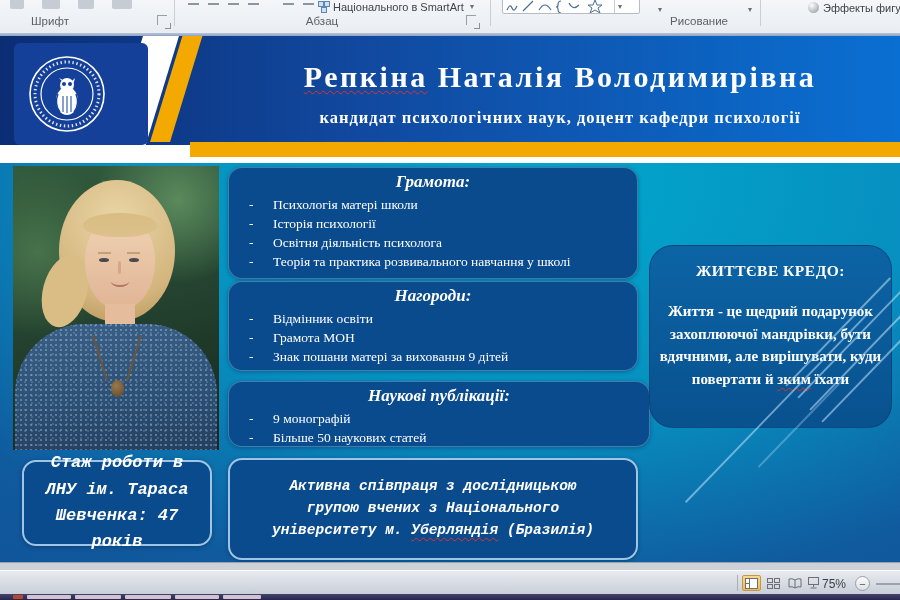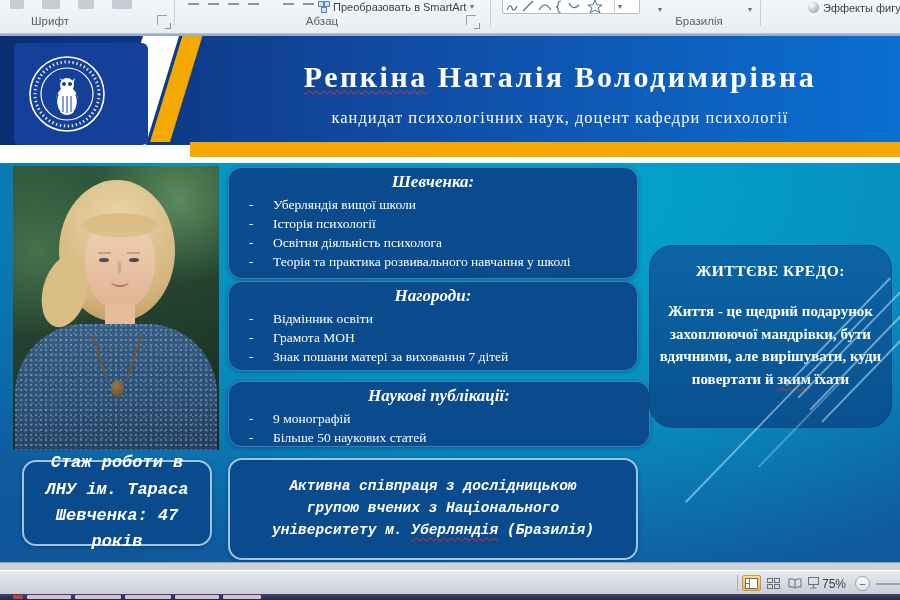--- a/index.html
+++ b/index.html
@@ -34,21 +34,21 @@
   .stripe-orange-d{left:150px;top:0;width:20px;height:106px;background:#f3a900;
      transform:skewX(-17deg);transform-origin:bottom left;}
   .band-orange{left:190px;top:106px;width:710px;height:15px;background:#f3a900;}
   .band-white{left:0;top:121px;width:900px;height:6px;background:#fff;}
   .band-white-left{left:0;top:109px;width:196px;height:18px;background:#fff;}
   .logo-panel{left:14px;top:7px;width:134px;height:102px;background:#15409a;border-radius:6px;cursor:pointer;}
 
   .slide-title{left:230px;top:60px;width:660px;text-align:center;color:#fff;cursor:pointer;
      font-family:"Liberation Serif","DejaVu Serif",serif;font-weight:bold;font-size:30px;letter-spacing:2.5px;}
   .slide-subtitle{left:230px;top:108px;width:660px;text-align:center;color:#fff;cursor:pointer;
-     font-family:"Liberation Serif","DejaVu Serif",serif;font-weight:normal;font-size:16.5px;letter-spacing:1px;}
+     font-family:"Liberation Serif","DejaVu Serif",serif;font-weight:bold;font-size:16.5px;letter-spacing:1px;}
   .squiggle{text-decoration:underline;text-decoration-style:wavy;text-decoration-color:#e23225;
      text-decoration-thickness:1px;text-underline-offset:3px;}
 
   .body-area{left:0;top:163px;width:900px;height:399px;
     background:radial-gradient(ellipse 900px 520px at 58% 6%,#01a9cd 0%,#078fc0 45%,#105a9e 78%,#115397 100%);}
 
   .serif{font-family:"Liberation Serif","DejaVu Serif",serif;color:#fff;}
   .info-box{background:#0a4b8d;border:1px solid rgba(130,185,225,.45);border-radius:14px;
      box-shadow:0 1px 4px rgba(0,20,50,.35);box-sizing:border-box;cursor:pointer;}
   .box-heading{font-weight:bold;font-style:italic;font-size:17px;text-align:center;line-height:22px;margin-top:3px;}
@@ -132,39 +132,39 @@
     <div class="abs pdash" style="left:283px;"></div>
     <div class="abs pdash" style="left:303px;"></div>
     <div class="abs grp-label" style="left:292px;width:60px;">Абзац</div>
     <div class="abs launcher" style="left:466px;top:15px;"></div>
 
     <div class="abs smartart-ic" style="left:318px;top:1px;">
       <span style="left:0;top:0;"></span>
         <span style="left:6px;top:0;"></span>
         <span style="left:3px;top:6px;"></span>
     </div>
-    <div class="abs rbtn-text" style="left:333px;top:1px;">Преобразовать в SmartArt</div>
+    <div class="abs rbtn-text" style="left:333px;top:1px;">Національного в SmartArt</div>
     <div class="abs chev" style="left:470px;top:2px;">▾</div>
 
     <div class="abs vsep" style="left:490px;"></div>
 
     <div class="abs gallery">
       <svg width="106" height="14" viewBox="0 0 106 14">
         <path d="M2,11 q3,-7 5,-2 q2,5 5,-2" fill="none" stroke="#4a7096" stroke-width="1.2"></path>
         <path d="M18,12 L28,2" fill="none" stroke="#4a7096" stroke-width="1.2"></path>
         <path d="M34,11 q6,-10 12,0" fill="none" stroke="#4a7096" stroke-width="1.2"></path>
         <path d="M56,2 q-3,0 -3,4 q0,2 -2,2 q2,0 2,2 q0,4 3,4" fill="none" stroke="#4a7096" stroke-width="1.2"></path>
         <path d="M64,4 q4,8 10,2" fill="none" stroke="#4a7096" stroke-width="1.2"></path>
         <path d="M90,1 l2,5 5,0 -4,3 2,5 -5,-3 -5,3 2,-5 -4,-3 5,0 z" fill="none" stroke="#4a7096" stroke-width="1"></path>
       </svg>
       <div style="width:1px;height:14px;background:#c8ccd4;margin:0 3px;"></div>
       <span class="chev" style="margin-bottom:2px;">▾</span>
     </div>
     <div class="abs chev" style="left:658px;top:5px;">▾</div>
-    <div class="abs grp-label" style="left:668px;width:62px;">Бразилія</div>
+    <div class="abs grp-label" style="left:668px;width:62px;">Рисование</div>
     <div class="abs chev" style="left:748px;top:5px;">▾</div>
     <div class="abs vsep" style="left:760px;"></div>
 
     <div class="abs sphere" style="left:808px;top:2px;"></div>
     <div class="abs rbtn-text" style="left:823px;top:2px;">Эффекты фигур</div>
   </div>
 
   <div class="abs slide-topline"></div>
 
   <div class="abs header-band">
@@ -208,25 +208,25 @@
         <div class="p-mouth"></div>
       </div>
       <div class="p-neck"></div>
       <div class="p-torso"></div>
       <div class="p-chain" style="left:86px;transform:rotate(-17deg);"></div>
       <div class="p-chain" style="left:120px;transform:rotate(17deg);"></div>
       <div class="p-pendant"></div>
     </div>
 
     <div class="abs info-box serif" style="left:228px;top:4px;width:410px;height:112px;">
-      <div class="box-heading">Шевченка:</div>
+      <div class="box-heading">Грамота:</div>
       <div class="box-items">
         <div class="item">
             <span class="dash">-</span>
-            <span>Уберляндія вищої школи</span>
+            <span>Психологія матері школи</span>
           </div>
         <div class="item">
             <span class="dash">-</span>
             <span>Історія психології</span>
           </div>
         <div class="item">
             <span class="dash">-</span>
             <span>Освітня діяльність психолога</span>
           </div>
         <div class="item">
@@ -242,21 +242,21 @@
         <div class="item">
             <span class="dash">-</span>
             <span>Відмінник освіти</span>
           </div>
         <div class="item">
             <span class="dash">-</span>
             <span>Грамота МОН</span>
           </div>
         <div class="item">
             <span class="dash">-</span>
-            <span>Знак пошани матері за виховання 7 дітей</span>
+            <span>Знак пошани матері за виховання 9 дітей</span>
           </div>
       </div>
     </div>
 
     <div class="abs info-box serif" style="left:228px;top:218px;width:422px;height:66px;">
       <div class="box-heading">Наукові публікації:</div>
       <div class="box-items">
         <div class="item">
             <span class="dash">-</span>
             <span>9 монографій</span>

